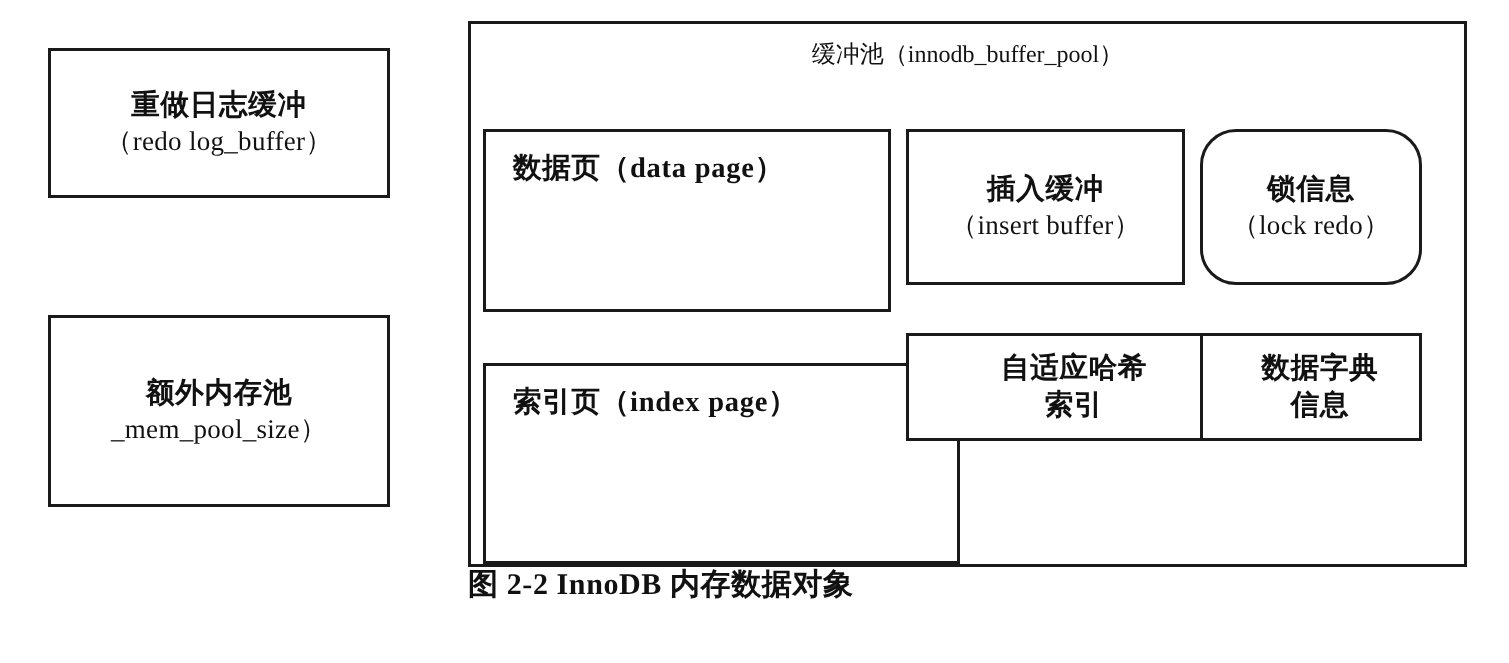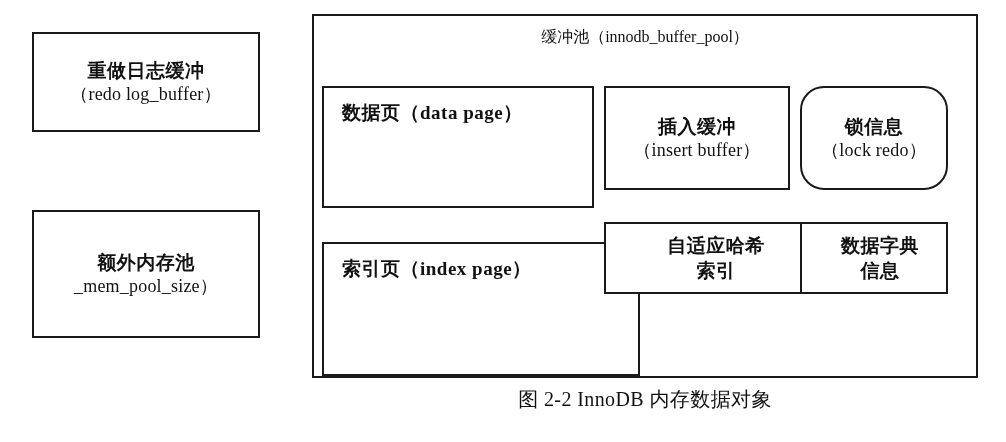--- a/index.html
+++ b/index.html
@@ -128,24 +128,24 @@
     top: 222px;
     width: 148px;
     height: 72px;
     padding-left: 12px;
   }
 
   
   #figure-caption {
     position: absolute;
     left: 312px;
-    top: 386px;
+    top: 376px;
     width: 666px;
-    text-align: center;
-    font-weight: normal;
+    text-align: left;
+    font-weight: bold;
     font-size: 20px;
     letter-spacing: 0.4px;
   }
 </style>
 </head>
 <body>
 
 <div class="canvas">
 
   <div class="box" id="redo-log-buffer-box">

